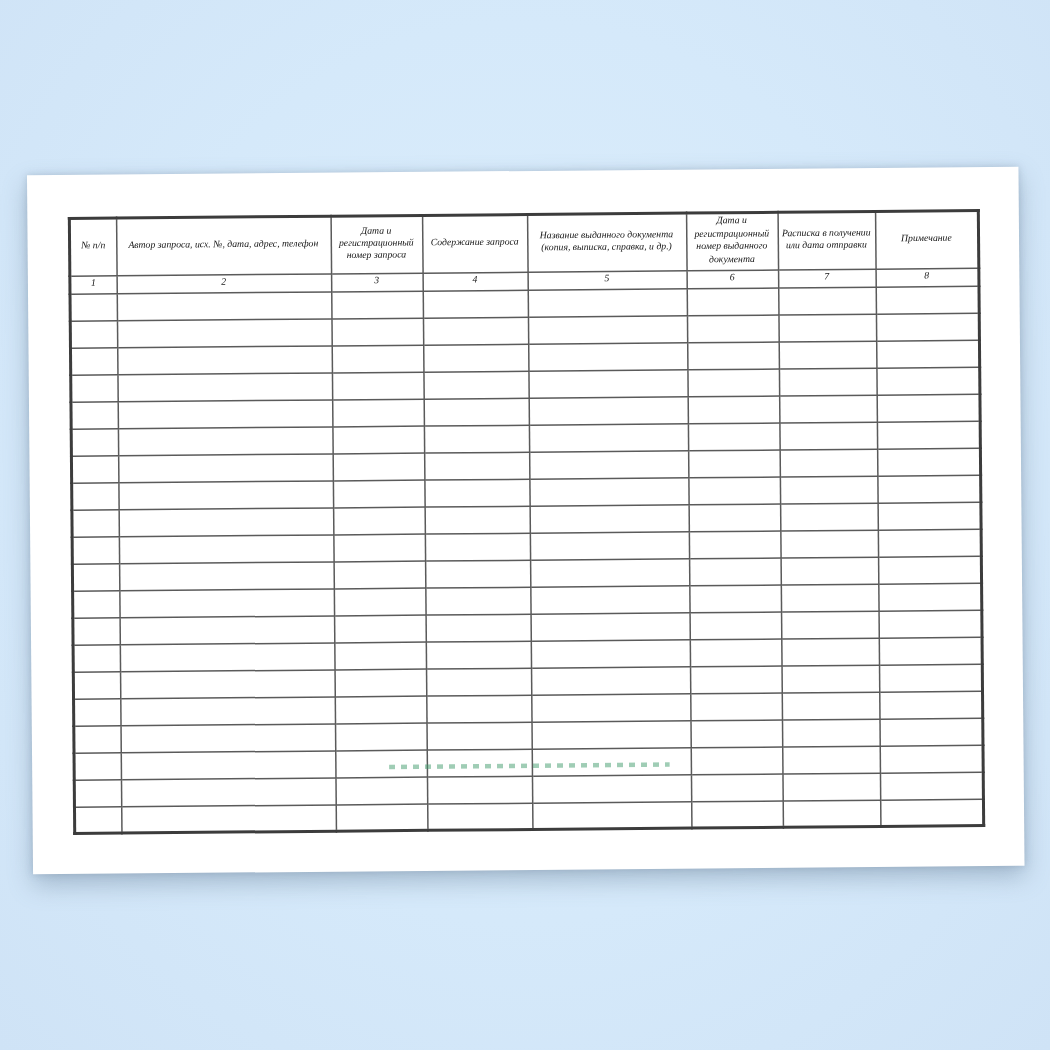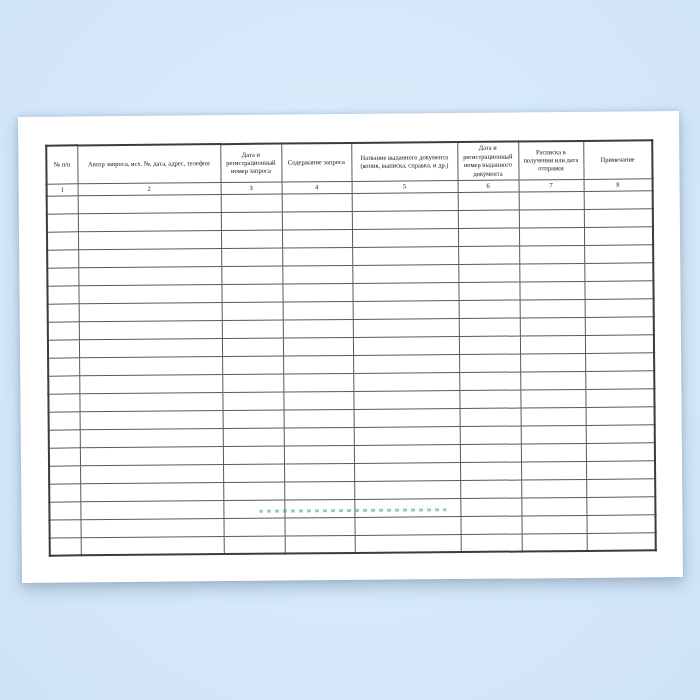--- a/index.html
+++ b/index.html
@@ -8,20 +8,21 @@
     width: 700px;
     height: 700px;
     font-family: "Liberation Serif", serif;
   }
   .scene {
     position: relative;
     width: 700px;
     height: 700px;
     overflow: hidden;
     background: radial-gradient(ellipse at 50% 45%, #dceefc 0%, #d5e9fa 55%, #cfe3f6 100%);
+    font-style: italic;
   }
   .page {
     position: absolute;
     left: 20px;
     top: 114px;
     width: 661px;
     height: 466px;
     background: #ffffff;
     transform: rotate(-0.5deg);
     transform-origin: 50% 50%;

